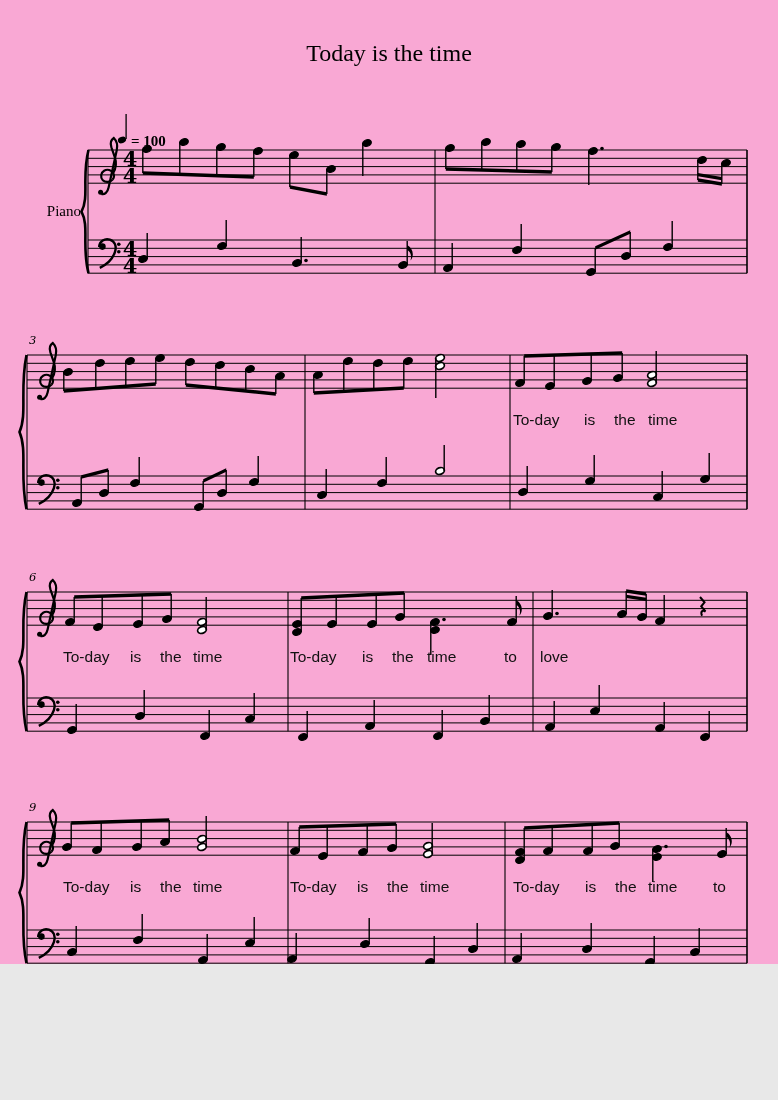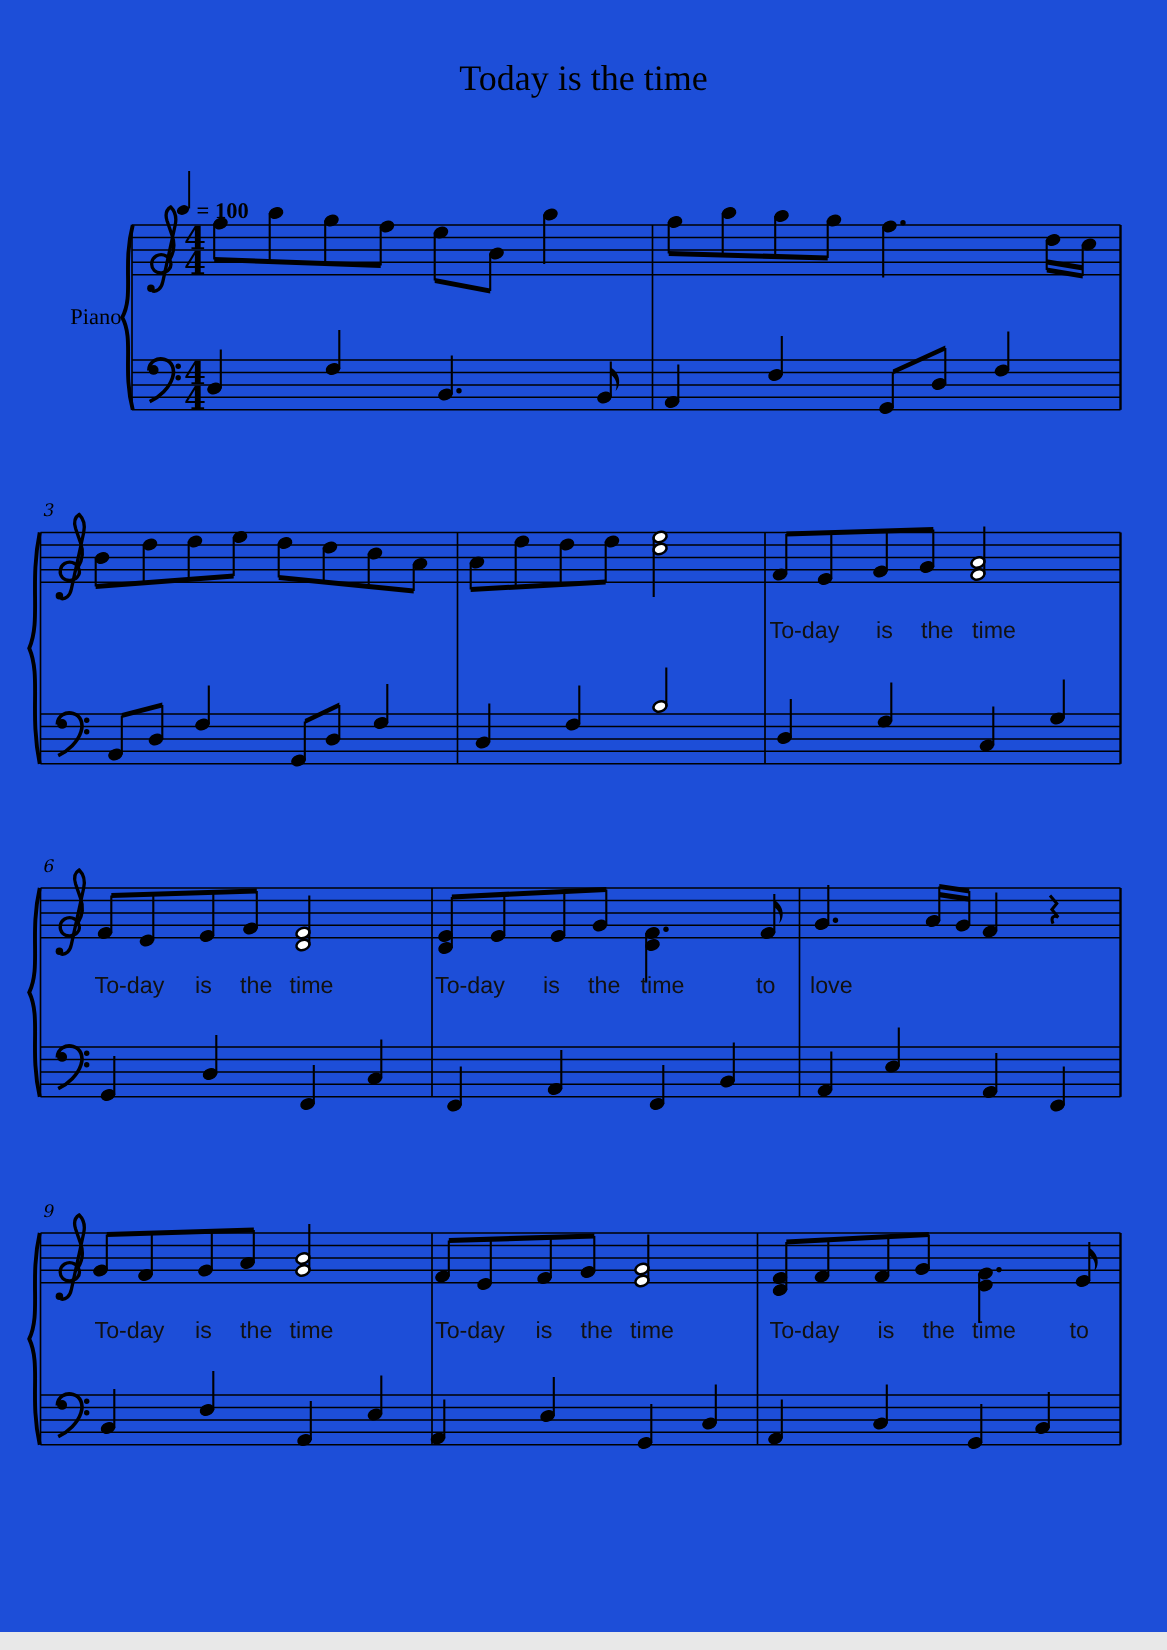--- a/index.html
+++ b/index.html
@@ -1,19 +1,19 @@
 <!DOCTYPE html>
 <html><head>
 <meta charset="utf-8">
 <style>
   html,body{margin:0;padding:0;background:#e8e8e8;}
   .page{
     position:relative;
-    width:778px;height:1088px;
-    background:#1d4ed8;
+    width:778px;height:964px;
+    background:#f9a8d4;
     margin:0 auto;
     font-family:"Liberation Serif", serif;
     overflow:hidden;
   }
   .title{
     position:absolute;top:40px;left:0;right:0;
     text-align:center;
     font-size:24px;
     color:#000;
     font-family:"Liberation Serif", serif;

